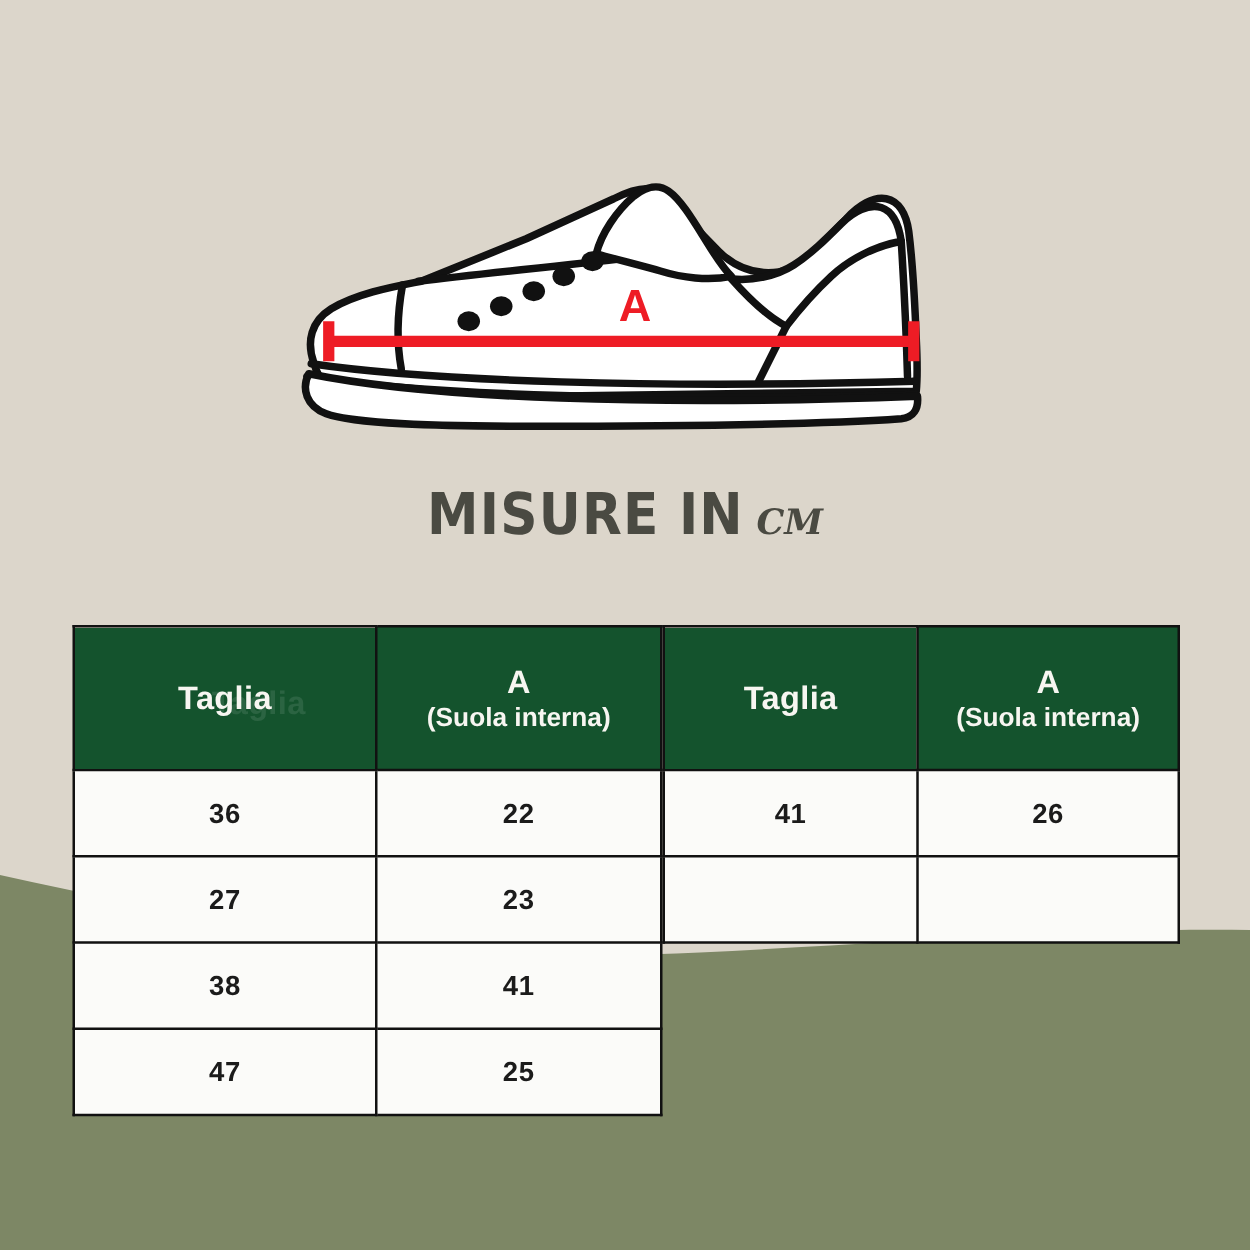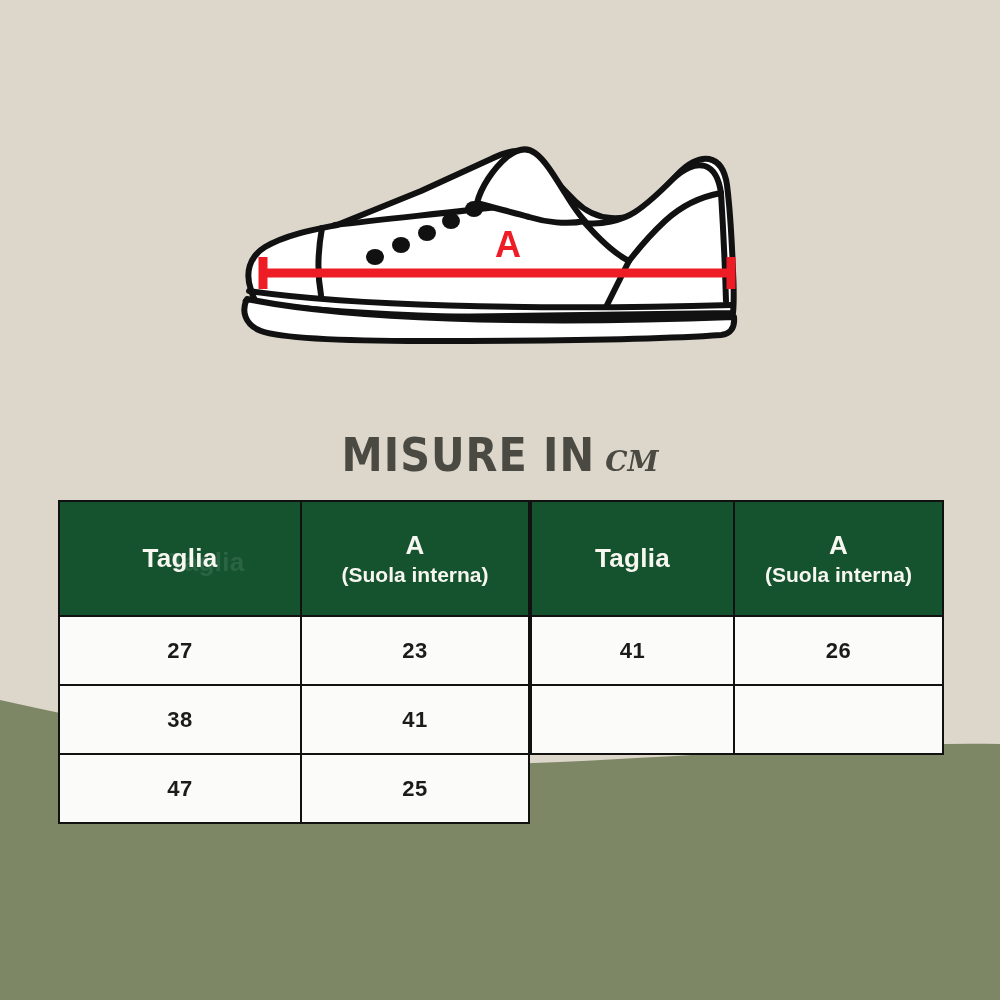--- a/index.html
+++ b/index.html
@@ -41,21 +41,21 @@
     top: 105px;
     width: 540px;
     height: 240px;
   }
   .shoe-svg { display: block; width: 540px; height: 240px; }
 
   
   .title {
     position: absolute;
     left: 0;
-    top: 432px;
+    top: 388px;
     width: 1000px;
     text-align: center;
     color: #4a4a42;
     font-size: 45px;
     font-weight: 700;
     letter-spacing: 0.5px;
     line-height: 1;
     white-space: nowrap;
   }
   .title .t-main {
@@ -246,20 +246,24 @@
           <span class="ghost">Taglia</span>
         </th>
         <th>
           <span class="hdr-a-top">A</span>
           <span class="hdr-a-sub">(Suola interna)</span>
         </th>
       </tr>
     </thead>
     <tbody>
       <tr>
+        <td>36</td>
+        <td>22</td>
+      </tr>
+      <tr>
         <td>27</td>
         <td>23</td>
       </tr>
       <tr>
         <td>38</td>
         <td>41</td>
       </tr>
       <tr>
         <td>47</td>
         <td>25</td>

